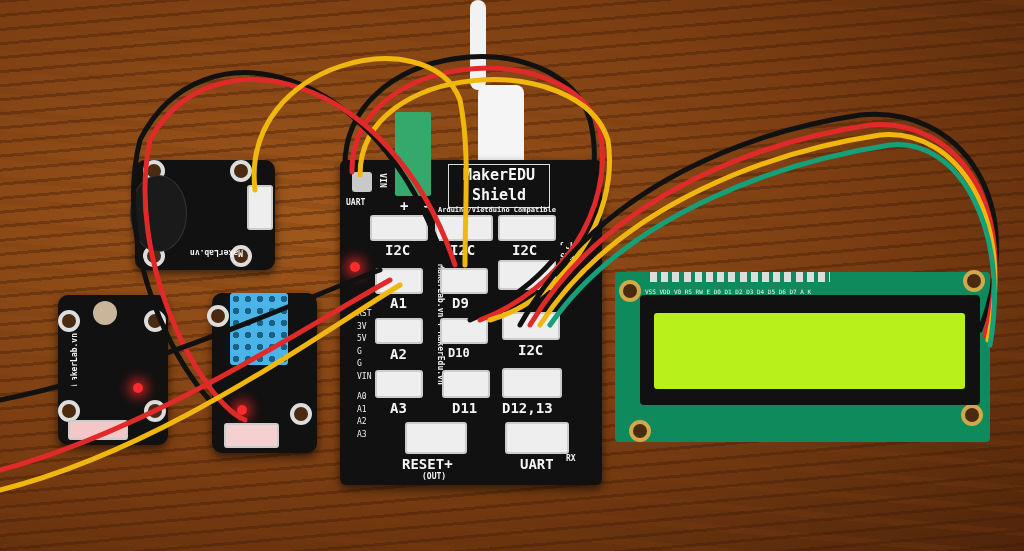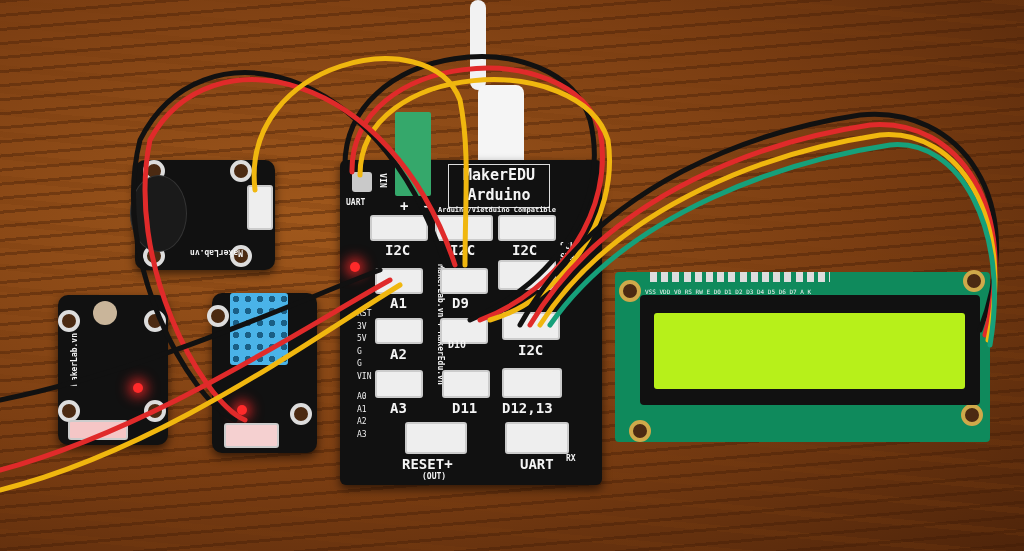--- a/index.html
+++ b/index.html
@@ -59,21 +59,21 @@
 
 <div class="pcb" style="left:340px;top:160px;width:262px;height:325px;border-radius:6px;">
   <div style="position:absolute;left:12px;top:12px;width:20px;height:20px;background:#c9c9c9;border-radius:3px;"></div>
   <div class="lbl small" style="left:6px;top:38px;">UART</div>
   <div class="lbl small" style="left:35px;top:16px;transform:rotate(90deg);">VIN</div>
   <div style="position:absolute;left:55px;top:-48px;width:36px;height:84px;background:#35a86b;border-radius:2px;"></div>
   <div class="lbl" style="left:60px;top:38px;font-size:14px;">+</div>
   <div class="lbl" style="left:80px;top:38px;font-size:14px;">−</div>
   <div style="position:absolute;left:108px;top:4px;width:100px;height:42px;border:1px solid #ddd;text-align:center;">
     <div class="lbl" style="position:static;font-size:15px;line-height:20px;">MakerEDU</div>
-    <div class="lbl" style="position:static;font-size:15px;line-height:20px;">Arduino</div>
+    <div class="lbl" style="position:static;font-size:15px;line-height:20px;">Shield</div>
   </div>
   <div class="lbl" style="left:98px;top:46px;font-size:7px;">Arduino/Vietduino Compatible</div>
 
   <div class="conn" style="left:30px;top:55px;width:58px;height:26px;"></div>
   <div class="lbl" style="left:45px;top:82px;font-size:14px;">I2C</div>
   <div class="conn" style="left:95px;top:55px;width:58px;height:26px;"></div>
   <div class="lbl" style="left:110px;top:82px;font-size:14px;">I2C</div>
   <div class="conn" style="left:158px;top:55px;width:58px;height:26px;"></div>
   <div class="lbl" style="left:172px;top:82px;font-size:14px;">I2C</div>
   <div class="lbl small" style="left:220px;top:82px;">SCL</div>
@@ -82,21 +82,21 @@
   <div class="conn" style="left:35px;top:108px;width:48px;height:26px;"></div>
   <div class="lbl" style="left:50px;top:135px;font-size:14px;">A1</div>
   <div class="lbl small" style="left:40px;top:160px;transform:rotate(90deg);">MakerLab.vn + MakerEdu.vn</div>
   <div class="conn" style="left:100px;top:108px;width:48px;height:26px;"></div>
   <div class="lbl" style="left:112px;top:135px;font-size:14px;text-align:right;">D9</div>
   <div class="conn" style="left:158px;top:100px;width:58px;height:30px;"></div>
 
   <div class="conn" style="left:35px;top:158px;width:48px;height:26px;"></div>
   <div class="lbl" style="left:50px;top:186px;font-size:14px;">A2</div>
   <div class="conn" style="left:100px;top:158px;width:48px;height:26px;"></div>
-  <div class="lbl" style="left:108px;top:179px;font-size:10px;">D10</div>
+  <div class="lbl" style="left:108px;top:186px;font-size:12px;">D10</div>
   <div class="conn" style="left:162px;top:152px;width:58px;height:28px;"></div>
   <div class="lbl" style="left:178px;top:182px;font-size:14px;">I2C</div>
 
   <div class="conn" style="left:35px;top:210px;width:48px;height:28px;"></div>
   <div class="lbl" style="left:50px;top:240px;font-size:14px;">A3</div>
   <div class="conn" style="left:102px;top:210px;width:48px;height:28px;"></div>
   <div class="lbl" style="left:112px;top:240px;font-size:14px;">D11</div>
   <div class="conn" style="left:162px;top:208px;width:60px;height:30px;"></div>
   <div class="lbl" style="left:162px;top:240px;font-size:14px;">D12,13</div>
 

